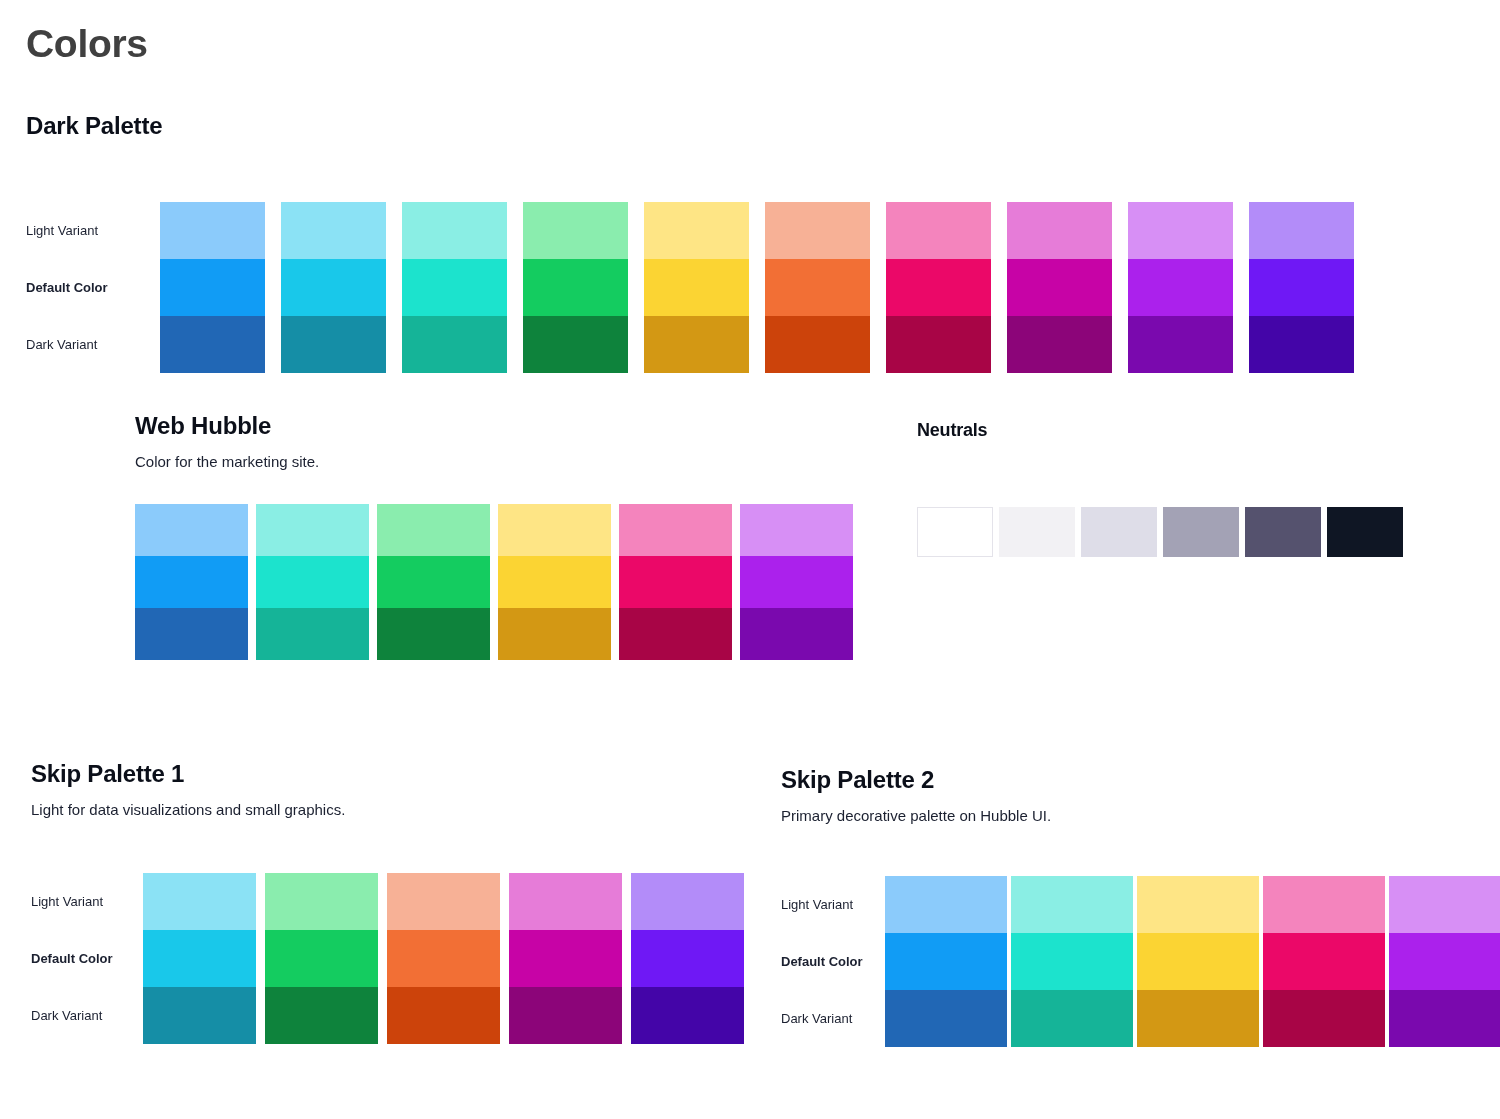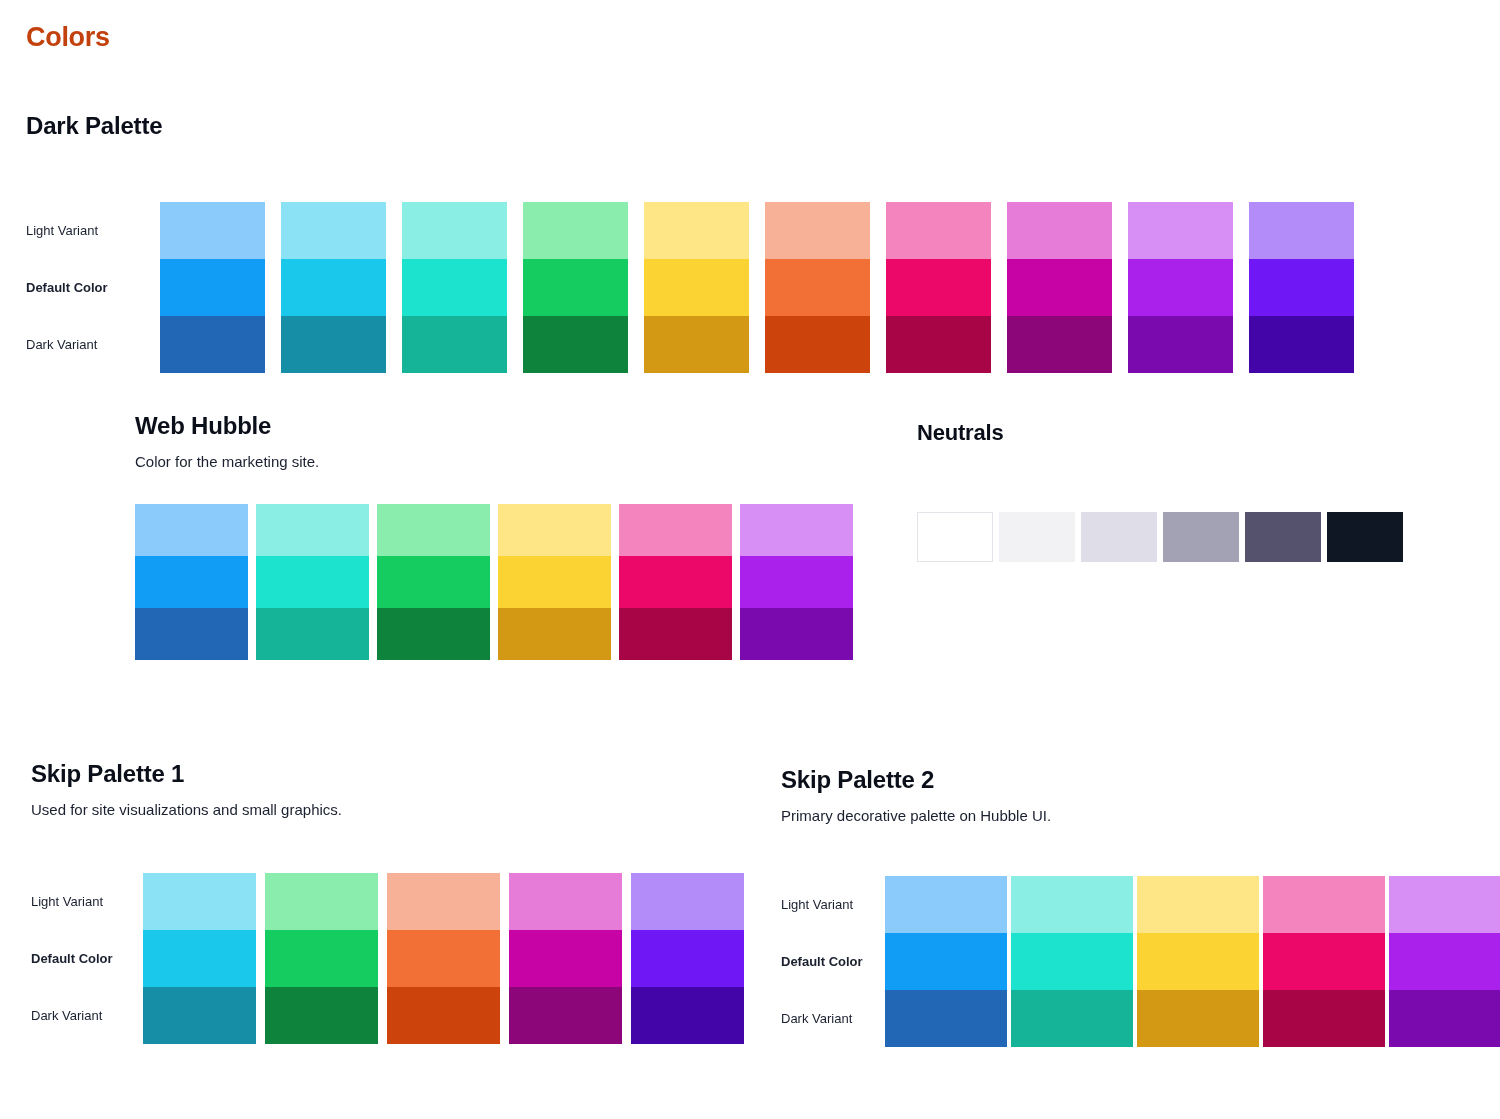--- a/index.html
+++ b/index.html
@@ -15,35 +15,35 @@
     font-family: "Liberation Sans", sans-serif;
     color: #0f1624;
     position: relative;
   }
 
   
   .page-title {
     position: absolute;
     left: 26px;
     top: 22px;
-    font-size: 27px;
+    font-size: 39px;
     font-weight: 700;
     letter-spacing: -0.3px;
-    color: #c2410c;
+    color: #404040;
   }
 
   .h2 {
     font-size: 24px;
     font-weight: 700;
     letter-spacing: -0.2px;
     color: #0b0f19;
   }
 
   .h2.small {
-    font-size: 22px;
+    font-size: 18px;
   }
 
   .desc {
     font-size: 15px;
     font-weight: 400;
     color: #1b2030;
     margin-top: 13px;
   }
 
   
@@ -246,21 +246,21 @@
       <div class="neutral-swatch" style="background: rgb(242, 241, 244);"></div>
       <div class="neutral-swatch" style="background: rgb(222, 221, 232);"></div>
       <div class="neutral-swatch" style="background: rgb(163, 162, 181);"></div>
       <div class="neutral-swatch" style="background: rgb(85, 82, 110);"></div>
       <div class="neutral-swatch" style="background: rgb(15, 22, 36);"></div>
     </div>
 </div>
 
 <div class="section" id="skip-1">
   <div class="h2">Skip Palette 1</div>
-  <div class="desc">Used for site visualizations and small graphics.</div>
+  <div class="desc">Light for data visualizations and small graphics.</div>
   <div class="palette-wrap">
     <div class="row-labels">
       <div class="row-label">Light Variant</div>
       <div class="row-label is-default">Default Color</div>
       <div class="row-label">Dark Variant</div>
     </div>
     <div class="swatch-grid">
         <div class="swatch-col">
           <div class="swatch" style="background: rgb(139, 226, 245);"></div>
           <div class="swatch" style="background: rgb(25, 200, 234);"></div>

